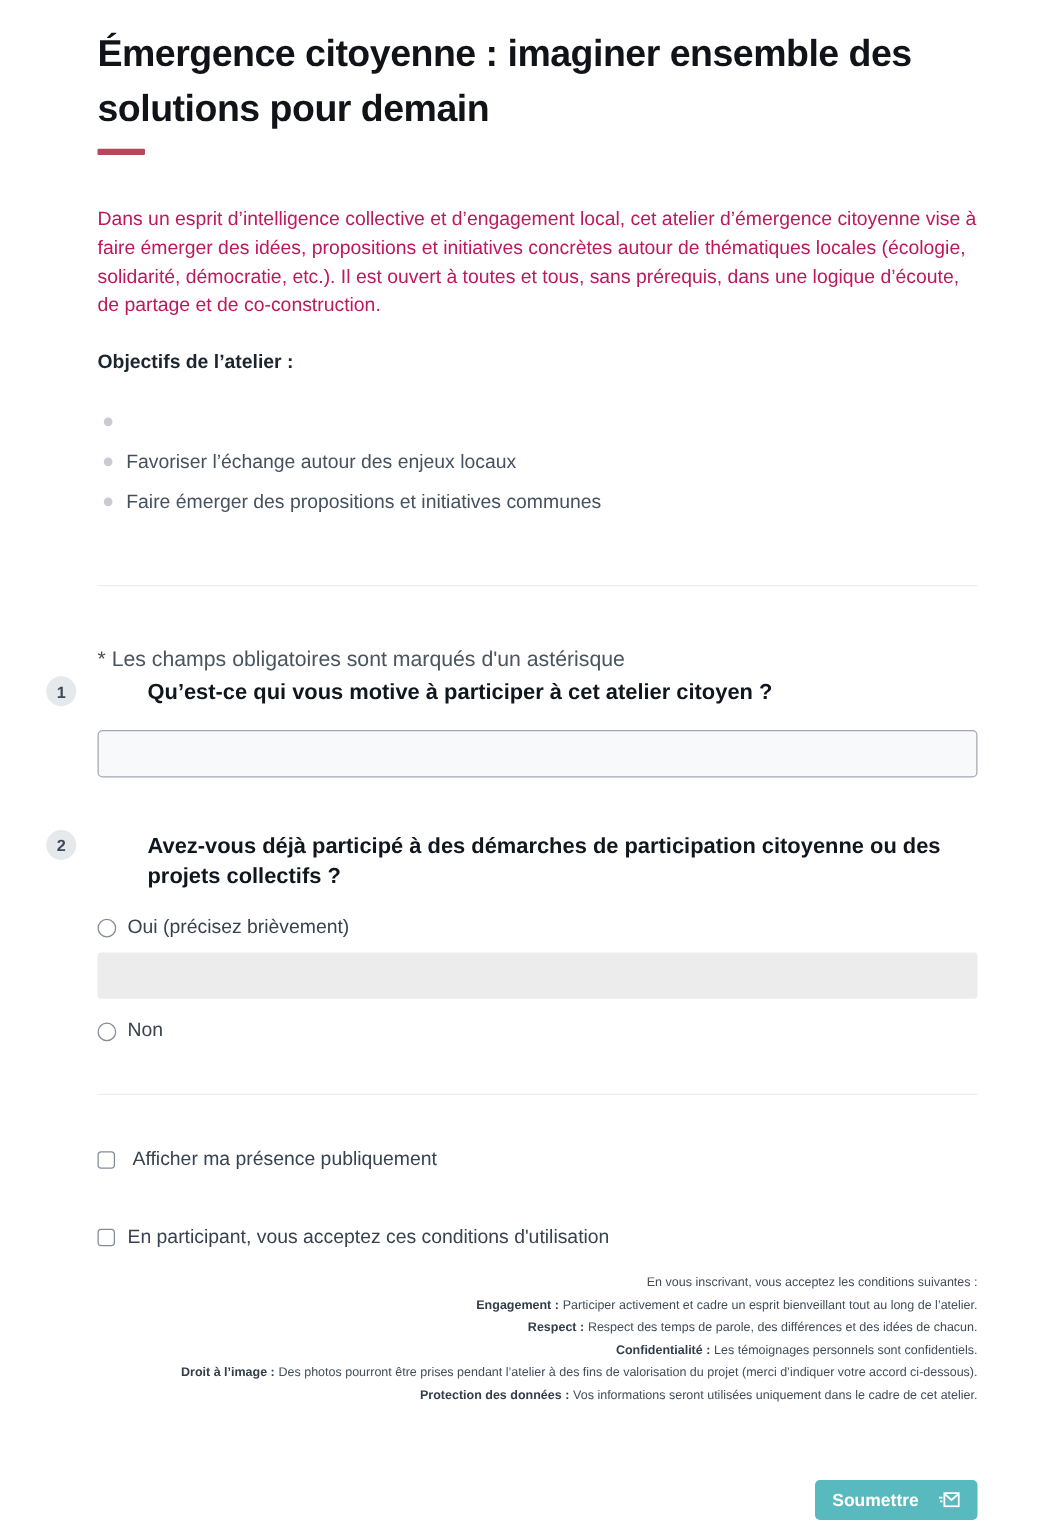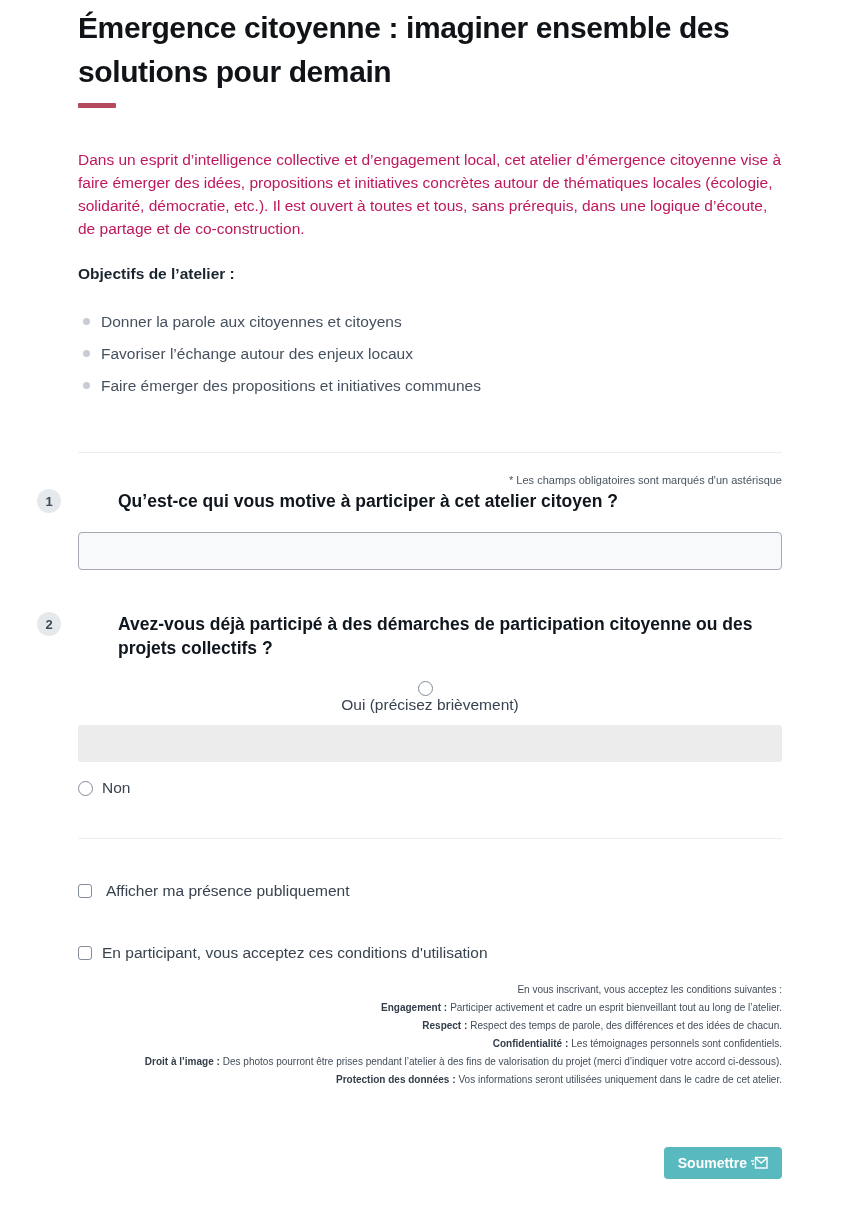--- a/index.html
+++ b/index.html
@@ -11,21 +11,21 @@
     color: #46515f;
     position: relative;
   }
   .content {
     width: 704px;
     margin-left: 78px;
   }
 
   
   .page-title {
-    padding-top: 6px;
+    padding-top: 22px;
     font-size: 30px;
     line-height: 44px;
     font-weight: 700;
     letter-spacing: -0.4px;
     color: #101318;
   }
   .title-rule {
     width: 38px;
     height: 5px;
     background: #b34a5c;
@@ -67,24 +67,23 @@
 
   .divider {
     height: 1px;
     background: #ebedef;
     width: 704px;
   }
   .divider-1 { margin-top: 58px; }
   .divider-2 { margin-top: 41px; }
 
   .required-note {
-    margin-top: 21px;
-    font-size: 11px;
+    margin-top: 49px;
+    font-size: 17px;
     color: #49545f;
-    text-align: right;
   }
 
   
   .question { position: relative; }
   .q1 { margin-top: 3px; }
   .q2 { margin-top: 42px; }
   .q-badge {
     position: absolute;
     left: -41px;
     top: 0px;
@@ -116,21 +115,21 @@
     font-size: 15px;
     color: #2c3540;
     padding: 0 10px;
     outline: none;
   }
   .radio-row {
     display: flex;
     align-items: center;
     cursor: pointer;
   }
-  .radio-row-1 { margin-top: 21px; flex-direction: column; }
+  .radio-row-1 { margin-top: 21px; }
   .radio-row-2 { margin-top: 17px; }
   .radio-circle {
     width: 15px;
     height: 15px;
     border: 1px solid #828b97;
     border-radius: 50%;
     background: #ffffff;
     margin-right: 9px;
     flex: 0 0 auto;
   }
@@ -189,42 +188,41 @@
     height: 32px;
     background: #58b9be;
     border: none;
     border-radius: 4px;
     color: #ffffff;
     font-family: "Liberation Sans", sans-serif;
     font-size: 14px;
     font-weight: 700;
     display: flex;
     align-items: center;
-    gap: 4px;
+    gap: 16px;
     padding: 0 14px;
     cursor: pointer;
   }
   .send-icon { display: inline-flex; }
 </style>
 </head>
 <body>
 
 <div class="content">
 
   <h1 class="page-title">Émergence citoyenne : imaginer ensemble des solutions pour demain</h1>
   <div class="title-rule"></div>
 
   <p class="intro">Dans un esprit d’intelligence collective et d’engagement local, cet atelier d’émergence citoyenne vise à faire émerger des idées, propositions et initiatives concrètes autour de thématiques locales (écologie, solidarité, démocratie, etc.). Il est ouvert à toutes et tous, sans prérequis, dans une logique d’écoute, de partage et de co-construction.</p>
 
   <p class="objectives-heading">Objectifs de l’atelier :</p>
 
   <ul class="objectives-list">
     <li>
       <span class="bullet-dot"></span>
-      <span class="objective-text">Donner la parole aux citoyennes et citoyens</span>
     </li>
     <li>
       <span class="bullet-dot"></span>
       <span class="objective-text">Favoriser l’échange autour des enjeux locaux</span>
     </li>
     <li>
       <span class="bullet-dot"></span>
       <span class="objective-text">Faire émerger des propositions et initiatives communes</span>
     </li>
   </ul>

